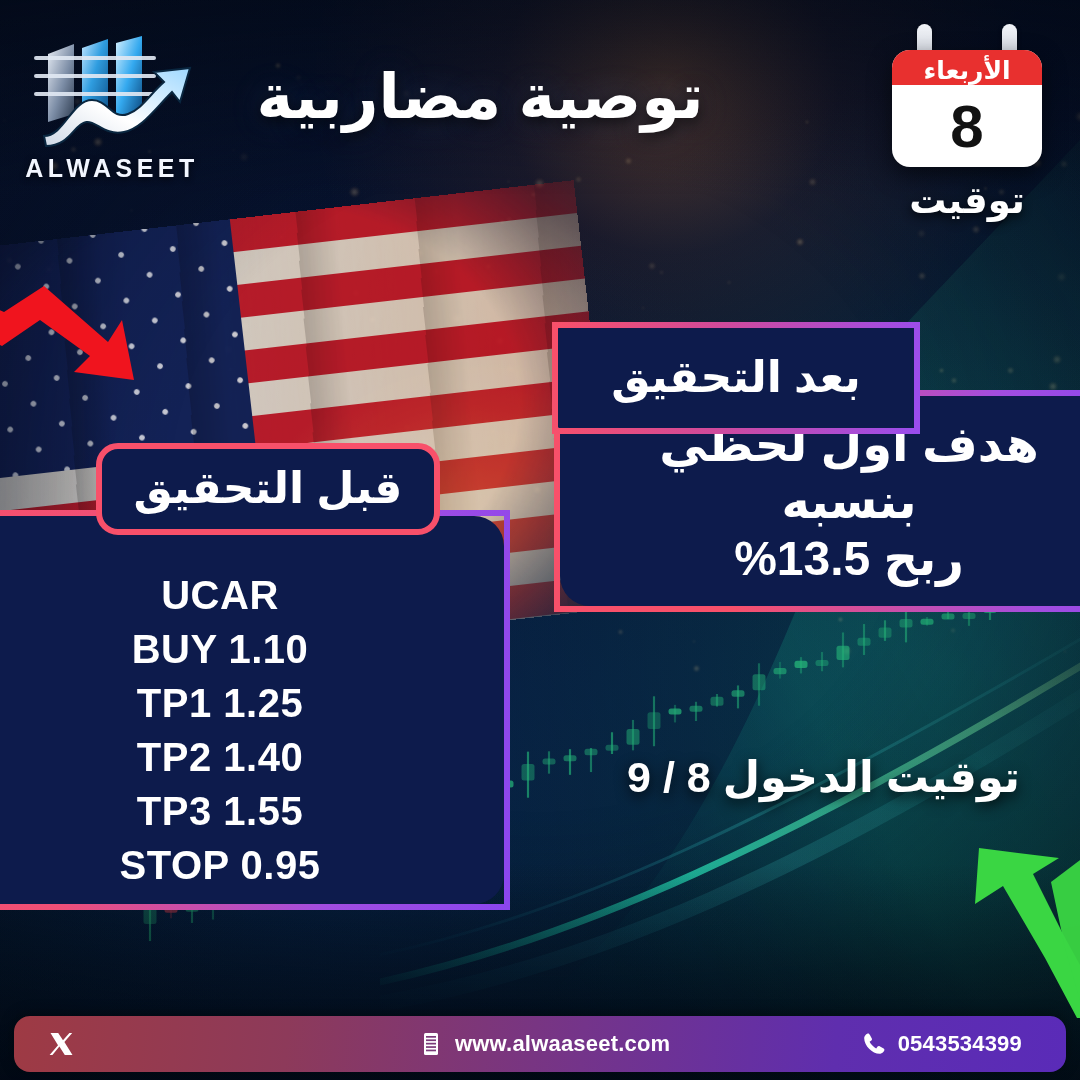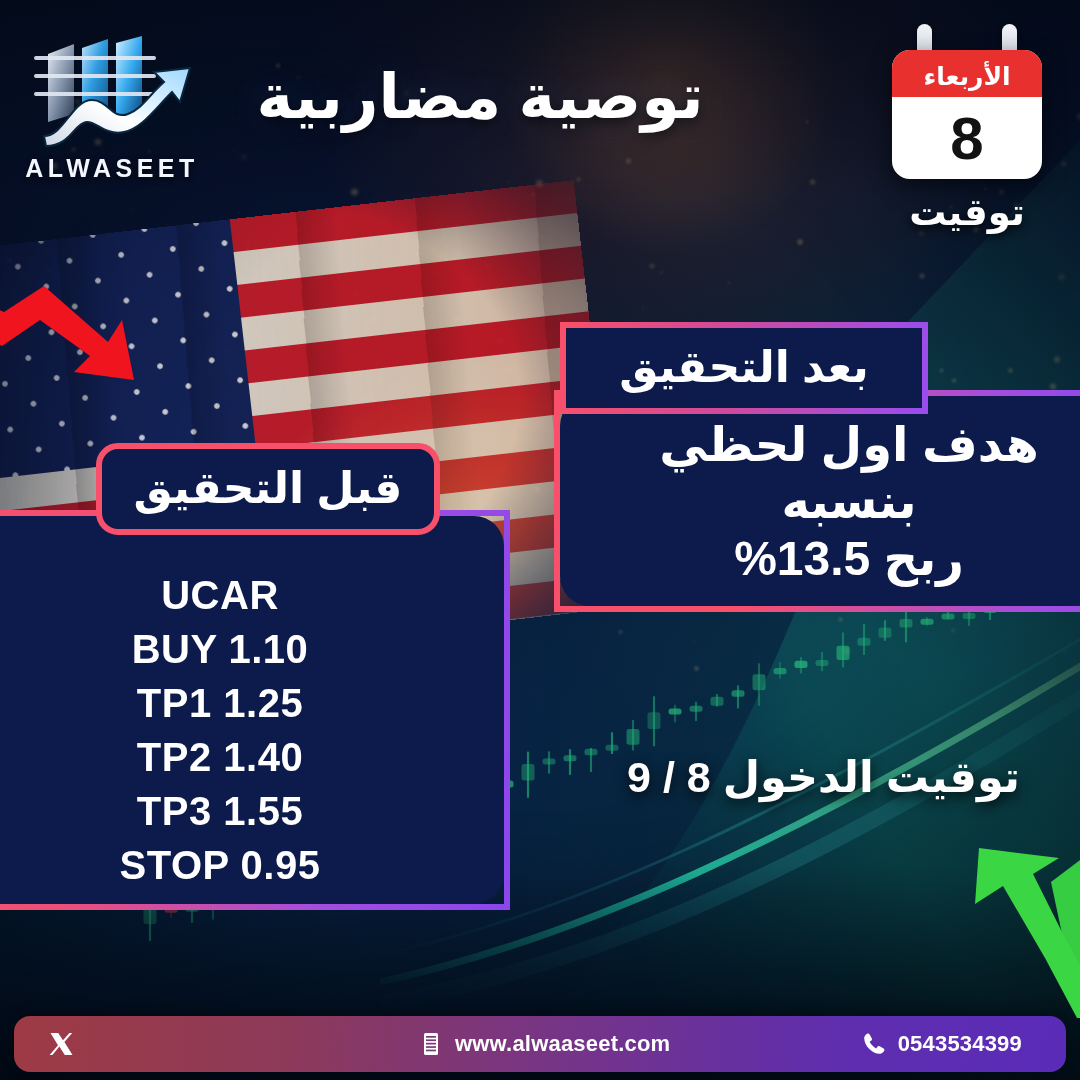--- a/index.html
+++ b/index.html
@@ -138,21 +138,21 @@
   .cal-ring.r { right: 25px; }
   .cal-body {
     position: relative;
     width: 150px;
     border-radius: 18px;
     overflow: hidden;
     background: #ffffff;
     box-shadow: 0 8px 22px rgba(0,0,0,.55);
   }
   .cal-head {
-    height: 47px;
+    height: 35px;
     background: #e8302f;
     color: #ffffff;
     font-size: 25px; font-weight: 700;
     direction: rtl;
     display: flex; align-items: center; justify-content: center;
     padding-top: 6px;
   }
   .cal-day {
     height: 82px;
     color: #121212;
@@ -205,22 +205,22 @@
   }
   .left-body-inner .line {
     color: #ffffff;
     font-size: 40px; font-weight: 700;
     line-height: 54px;
     letter-spacing: .5px;
   }
 
   
   .right-head {
-    position: absolute; right: 152px; top: 322px;
-    width: 368px; height: 92px;
+    position: absolute; right: 160px; top: 322px;
+    width: 368px; height: 112px;
     border-radius: 22px;
     border: 6px solid;
     border-image: linear-gradient(95deg, #f8506a 0%, #d04a9b 45%, #9a4ded 100%) 1;
     display: flex; align-items: center; justify-content: center;
     z-index: 6;
   }
   .right-head .t {
     color: #ffffff; font-size: 44px; font-weight: 700; direction: rtl;
     transform: translateY(-2px);
   }

